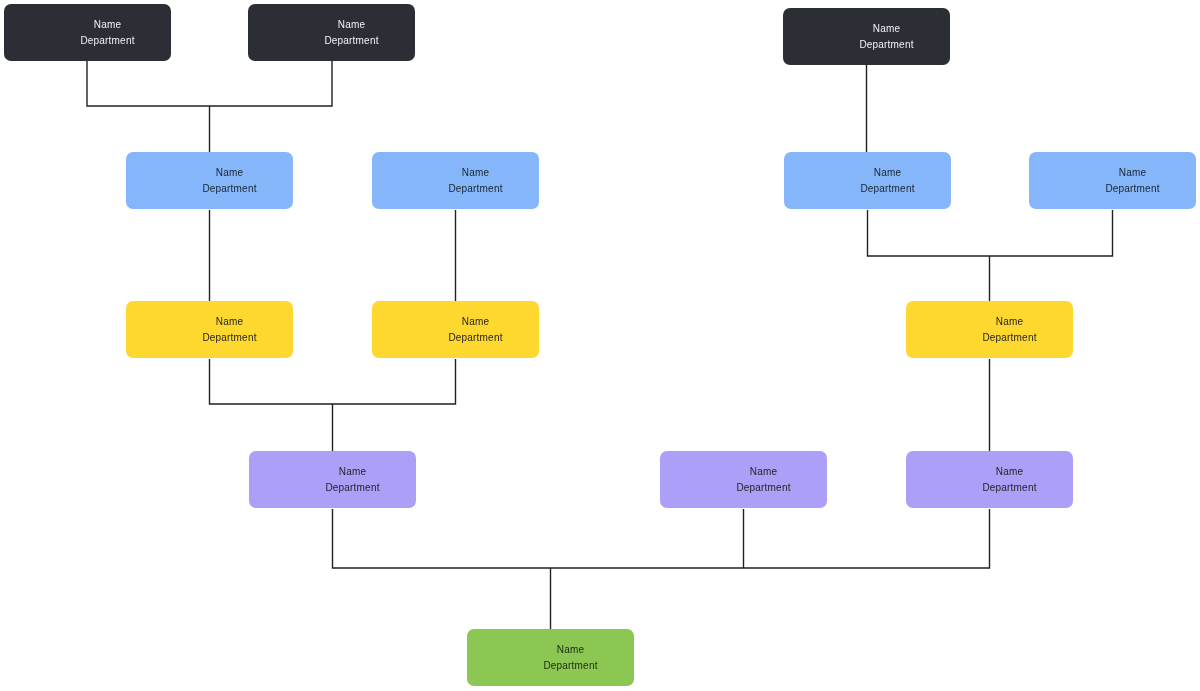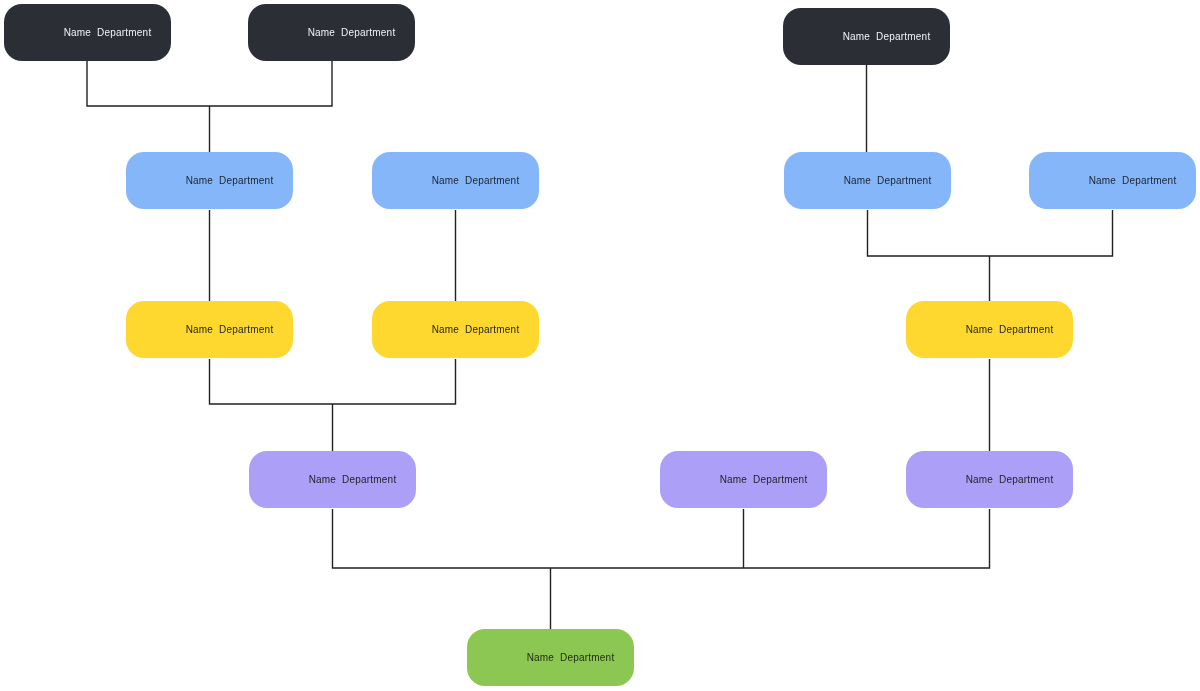--- a/index.html
+++ b/index.html
@@ -24,22 +24,23 @@
     pointer-events: none;
   }
   .wires path {
     fill: none;
     stroke-width: 1.4px;
   }
   .node {
     position: absolute;
     width: 167px;
     height: 57px;
-    border-radius: 18px;
+    border-radius: 7px;
     display: flex;
+    flex-direction: column;
     align-items: center;
     justify-content: center;
     gap: 6px;
     box-sizing: border-box;
     cursor: default;
     padding-left: 40px;
   }
   .node .nm,
   .node .dp {
     font-size: 10px;

